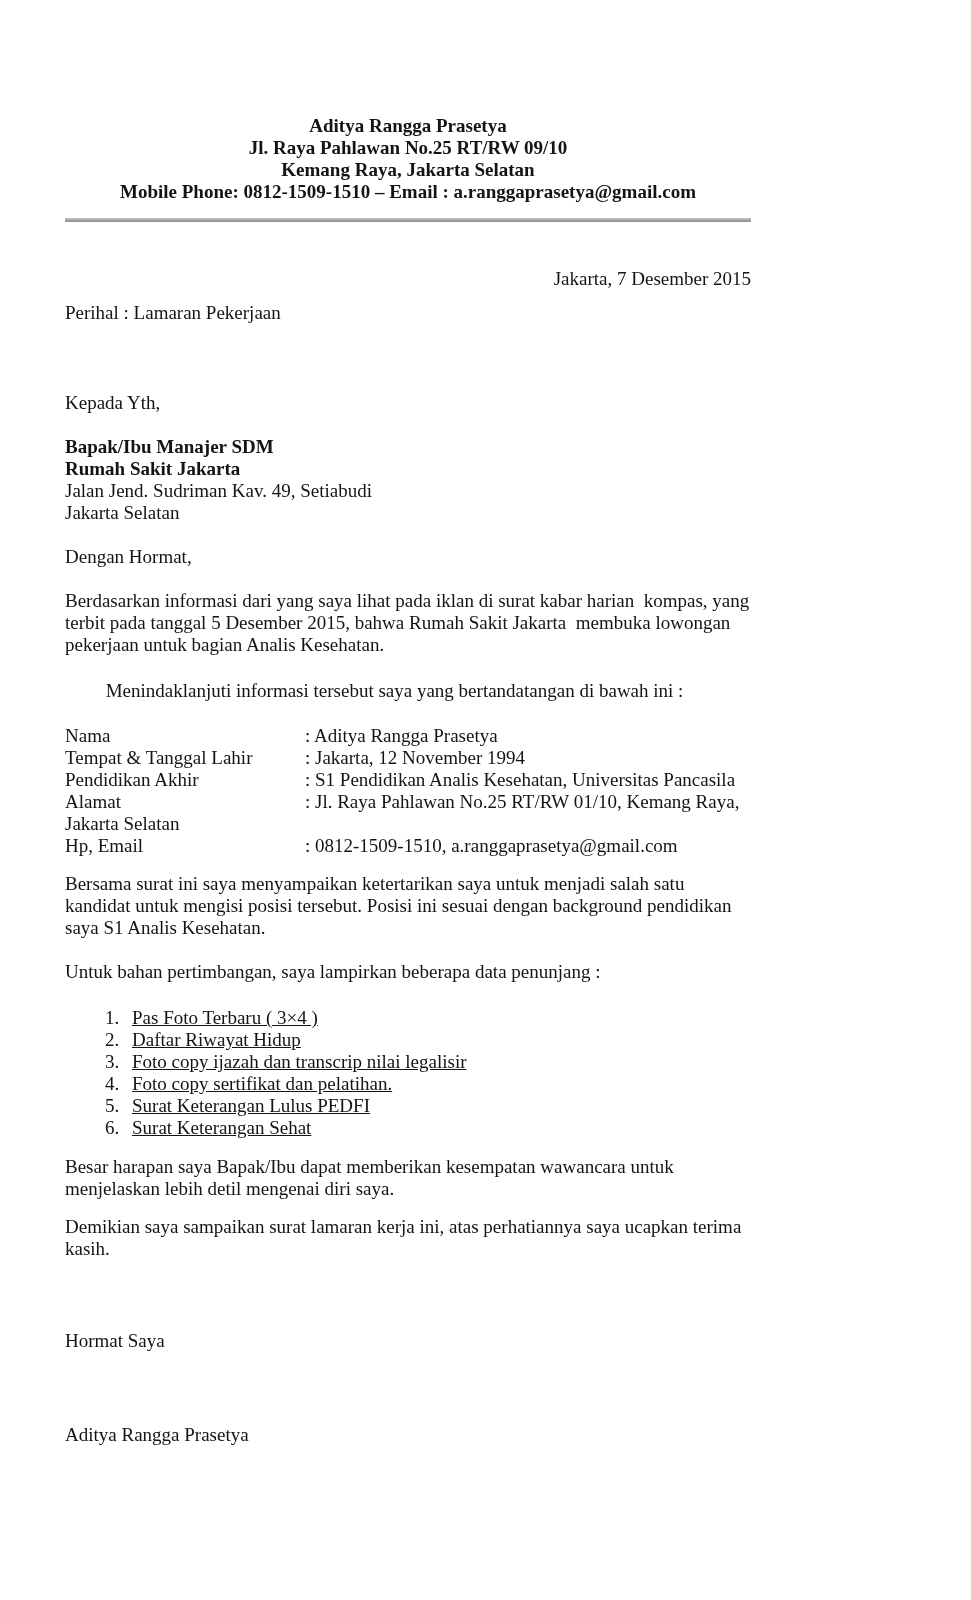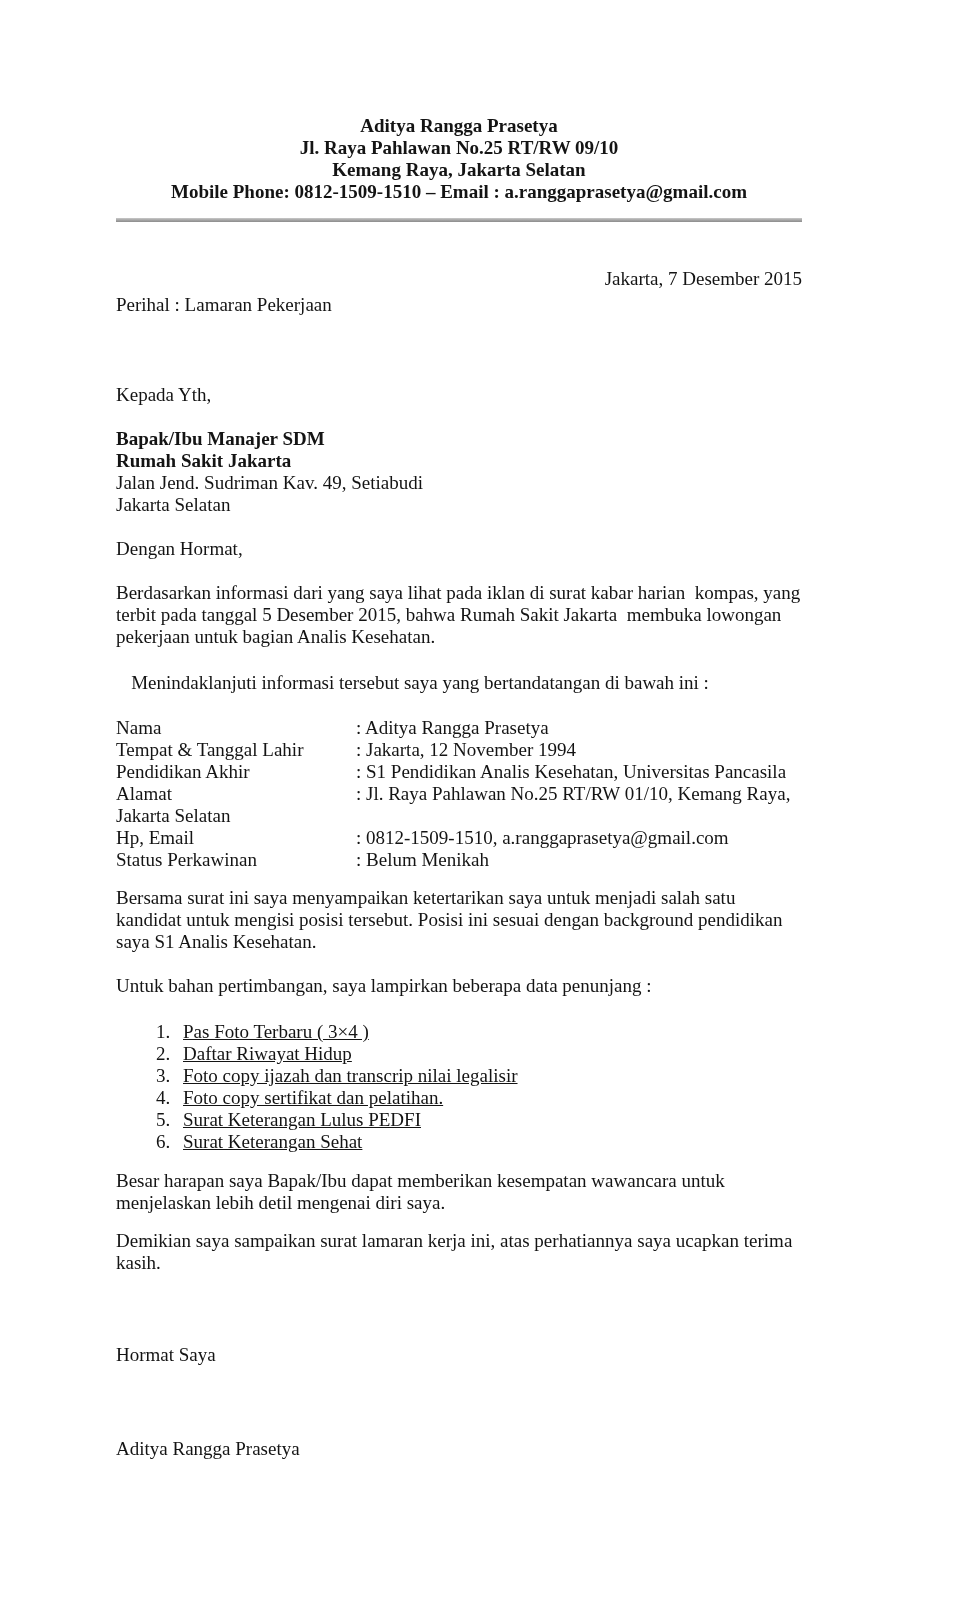--- a/index.html
+++ b/index.html
@@ -13,40 +13,40 @@
     font-family: "Liberation Serif", "DejaVu Serif", serif;
     font-size: 19px;
     line-height: 22px;
     color: #141414;
     overflow: hidden;
   }
   .page {
     box-sizing: border-box;
     width: 852px;
     height: 1600px;
-    padding: 115px 128px 0 116px;
+    padding: 115px 128px 0 65px;
   }
   .line { white-space: pre; }
   .sender-header {
     width: 686px;
     text-align: center;
     font-weight: bold;
   }
   .rule {
     margin-top: 15px;
     width: 686px;
     height: 4px;
     background: linear-gradient(180deg, #c9c9c9 0%, #a9a9a9 45%, #8c8c8c 100%);
   }
   .date-line {
     margin-top: 46px;
     width: 686px;
     text-align: right;
   }
-  .subject-line { margin-top: 4px; }
+  .subject-line { margin-top: 12px; }
   .kepada-line { margin-top: 68px; }
   .recipient-block { margin-top: 22px; }
   .recipient-block .bold { font-weight: bold; }
   .greeting-line { margin-top: 22px; }
   .para-opening { margin-top: 22px; }
   .followup-line { margin-top: 24px; text-align: center; }
   .biodata { margin-top: 23px; }
   .biodata-row { display: flex; }
   .biodata-label { width: 240px; flex: 0 0 240px; white-space: pre; }
   .biodata-value { white-space: pre; }
@@ -123,24 +123,20 @@
       <div class="biodata-value">: Jl. Raya Pahlawan No.25 RT/RW 01/10, Kemang Raya,</div>
     </div>
     <div class="biodata-row">
       <div class="biodata-label">Jakarta Selatan</div>
       <div class="biodata-value"></div>
     </div>
     <div class="biodata-row">
       <div class="biodata-label">Hp, Email</div>
       <div class="biodata-value">: 0812-1509-1510, a.ranggaprasetya@gmail.com</div>
     </div>
-    <div class="biodata-row">
-      <div class="biodata-label">Status Perkawinan</div>
-      <div class="biodata-value">: Belum Menikah</div>
-    </div>
   </div>
 
   <div class="para-interest">
     <div class="line">Bersama surat ini saya menyampaikan ketertarikan saya untuk menjadi salah satu</div>
     <div class="line">kandidat untuk mengisi posisi tersebut. Posisi ini sesuai dengan background pendidikan</div>
     <div class="line">saya S1 Analis Kesehatan.</div>
   </div>
 
   <div class="attach-intro-line line">Untuk bahan pertimbangan, saya lampirkan beberapa data penunjang :</div>
 

